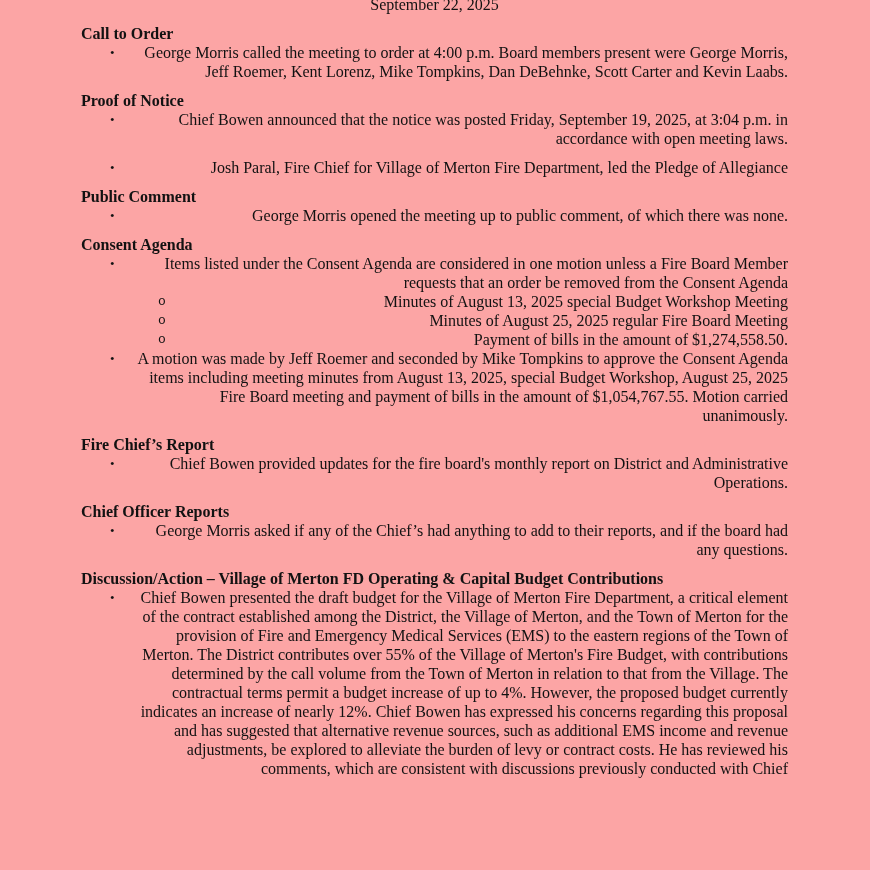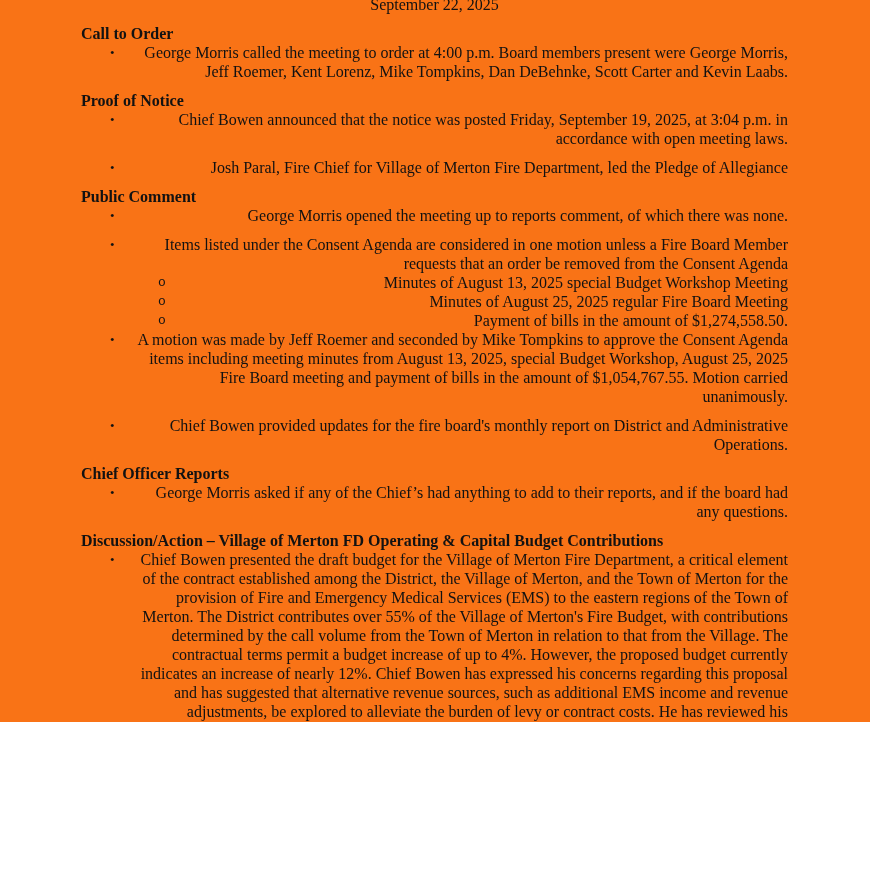--- a/index.html
+++ b/index.html
@@ -3,23 +3,23 @@
 <meta charset="utf-8">
 <style>
   html, body {
     margin: 0;
     padding: 0;
     background: #ffffff;
   }
   .page {
     position: relative;
     width: 870px;
-    height: 722px;
+    height: 870px;
     overflow: hidden;
-    background: #f97316;
+    background: #fca5a5;
     color: #121212;
     font-family: "Liberation Serif", "DejaVu Serif", serif;
     font-size: 16px;
     line-height: 19px;
     box-sizing: border-box;
     padding: 0 82px 0 81px;
     -webkit-font-smoothing: antialiased;
   }
   .doc-date {
     text-align: center;
@@ -64,24 +64,25 @@
       <div class="section">
         <div class="bullet-row l1">
           <span class="marker m1">•</span>
           <span class="bullet-text">Josh Paral, Fire Chief for Village of Merton Fire Department, led the Pledge of Allegiance</span>
         </div>
       </div>
       <div class="section">
         <div class="section-heading">Public Comment</div>
         <div class="bullet-row l1">
           <span class="marker m1">•</span>
-          <span class="bullet-text">George Morris opened the meeting up to reports comment, of which there was none.</span>
+          <span class="bullet-text">George Morris opened the meeting up to public comment, of which there was none.</span>
         </div>
       </div>
       <div class="section">
+        <div class="section-heading">Consent Agenda</div>
         <div class="bullet-row l1">
           <span class="marker m1">•</span>
           <span class="bullet-text">Items listed under the Consent Agenda are considered in one motion unless a Fire Board Member requests that an order be removed from the Consent Agenda</span>
         </div>
         <div class="bullet-row l2">
           <span class="marker m2">o</span>
           <span class="bullet-text">Minutes of August 13, 2025 special Budget Workshop Meeting</span>
         </div>
         <div class="bullet-row l2">
           <span class="marker m2">o</span>
@@ -90,20 +91,21 @@
         <div class="bullet-row l2">
           <span class="marker m2">o</span>
           <span class="bullet-text">Payment of bills in the amount of $1,274,558.50.</span>
         </div>
         <div class="bullet-row l1">
           <span class="marker m1">•</span>
           <span class="bullet-text">A motion was made by Jeff Roemer and seconded by Mike Tompkins to approve the Consent Agenda items including meeting minutes from August 13, 2025, special Budget Workshop, August 25, 2025 Fire Board meeting and payment of bills in the amount of $1,054,767.55. Motion carried unanimously.</span>
         </div>
       </div>
       <div class="section">
+        <div class="section-heading">Fire Chief’s Report</div>
         <div class="bullet-row l1">
           <span class="marker m1">•</span>
           <span class="bullet-text">Chief Bowen provided updates for the fire board's monthly report on District and Administrative Operations.</span>
         </div>
       </div>
       <div class="section">
         <div class="section-heading">Chief Officer Reports</div>
         <div class="bullet-row l1">
           <span class="marker m1">•</span>
           <span class="bullet-text">George Morris asked if any of the Chief’s had anything to add to their reports, and if the board had any questions.</span>

